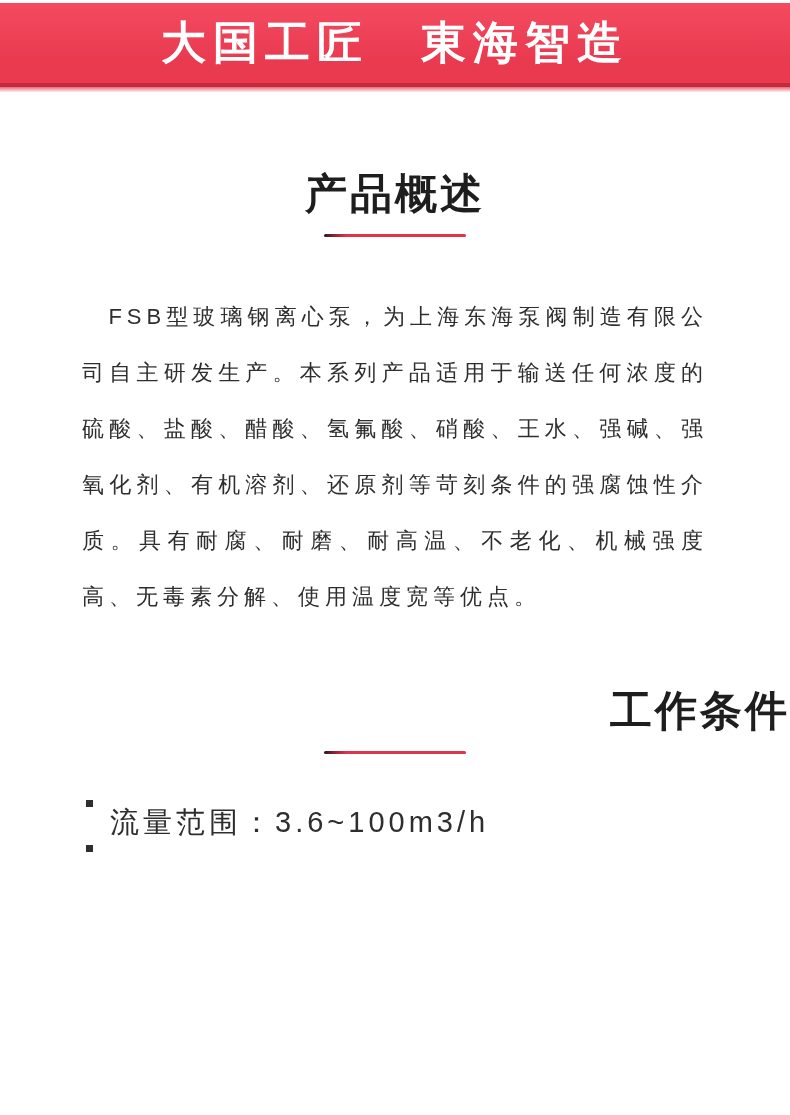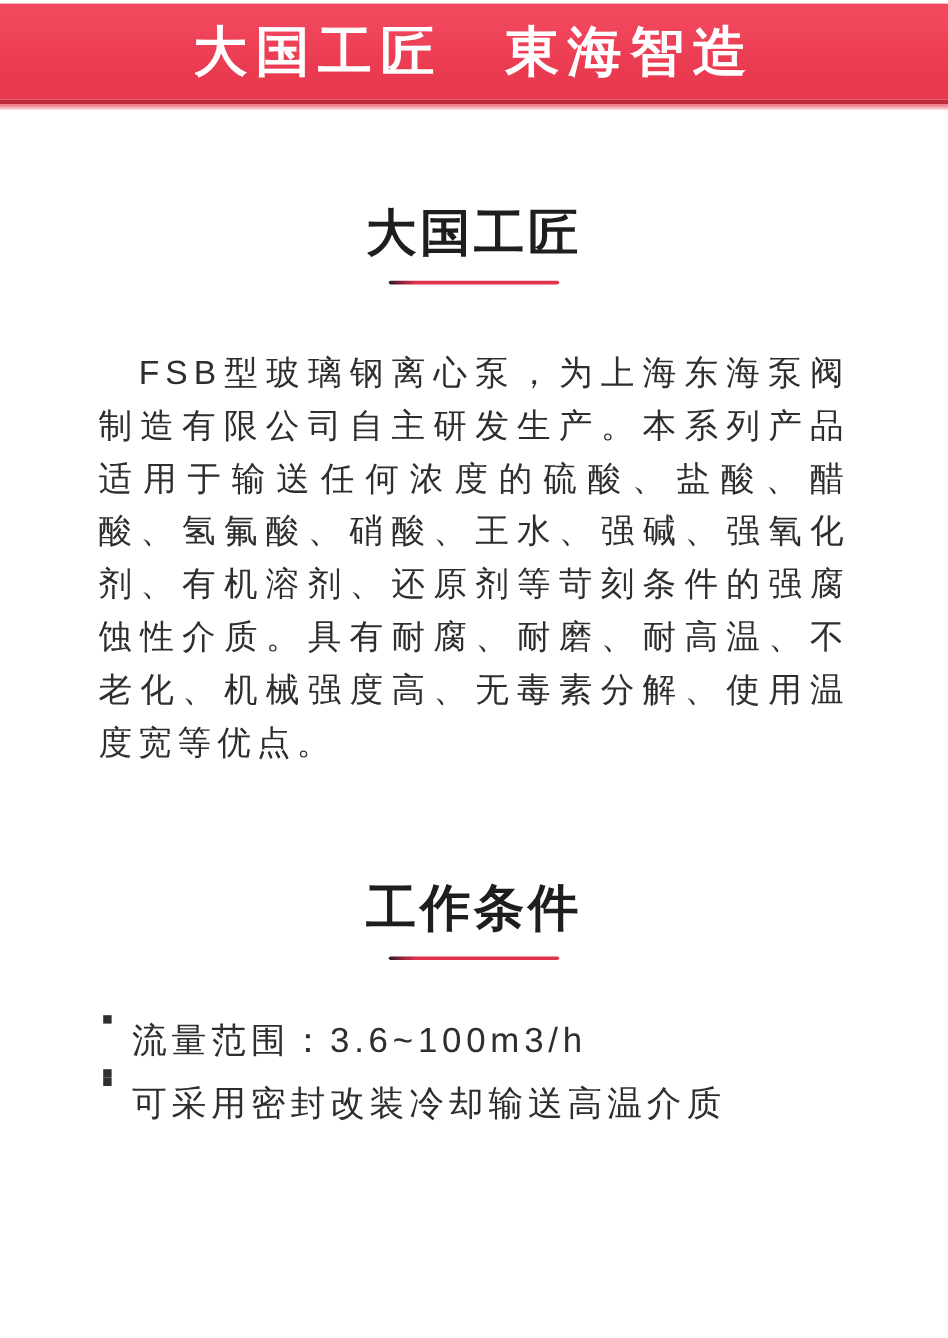--- a/index.html
+++ b/index.html
@@ -41,33 +41,33 @@
   
   .section-title{
     margin-top:78px;
     text-align:center;
     font-size:42px;
     line-height:48px;
     font-weight:bold;
     color:var(--title-black);
     letter-spacing:3px;
   }
-  .section-conditions .section-title{margin-top:92px;}
+  .section-conditions .section-title{margin-top:62px;text-align:right;}
   .title-underline{
     width:142px;height:3px;border-radius:2px;
     margin:16px auto 0 auto;
     background:linear-gradient(90deg,var(--underline-dark) 0%,#8c2136 7%,var(--accent-red) 16%,var(--accent-red) 100%);
   }
 
   
   .overview-paragraph{
     width:626px;
     margin:52px auto 0 auto;
-    font-size:28px;
-    line-height:44px;
+    font-size:22px;
+    line-height:56px;
     letter-spacing:5px;
     color:var(--text-dark);
     text-align:justify;
     text-justify:inter-character;
     text-indent:1.2em;
   }
 
   
   .conditions-list{
     list-style:none;
@@ -96,37 +96,33 @@
 
 <div class="page">
 
   <header class="banner">
     <h1 class="banner-title">大国工匠　東海智造</h1>
   </header>
   <div class="banner-line"></div>
   <div class="banner-fade"></div>
 
   <section class="section section-overview">
-    <h2 class="section-title">大国工匠</h2>
+    <h2 class="section-title">产品概述</h2>
     <div class="title-underline"></div>
     <p class="overview-paragraph">FSB型玻璃钢离心泵，为上海东海泵阀制造有限公司自主研发生产。本系列产品适用于输送任何浓度的硫酸、盐酸、醋酸、氢氟酸、硝酸、王水、强碱、强氧化剂、有机溶剂、还原剂等苛刻条件的强腐蚀性介质。具有耐腐、耐磨、耐高温、不老化、机械强度高、无毒素分解、使用温度宽等优点。</p>
   </section>
 
   <section class="section section-conditions">
     <h2 class="section-title">工作条件</h2>
     <div class="title-underline"></div>
 
     <ul class="conditions-list">
       <li>
         <span class="bullet"></span>
         <span>流量范围：3.6~100m3/h</span>
       </li>
       <li>
         <span class="bullet"></span>
       </li>
-      <li>
-        <span class="bullet"></span>
-        <span>可采用密封改装冷却输送高温介质</span>
-      </li>
     </ul>
   </section>
 
 </div>
 
 </body></html>

